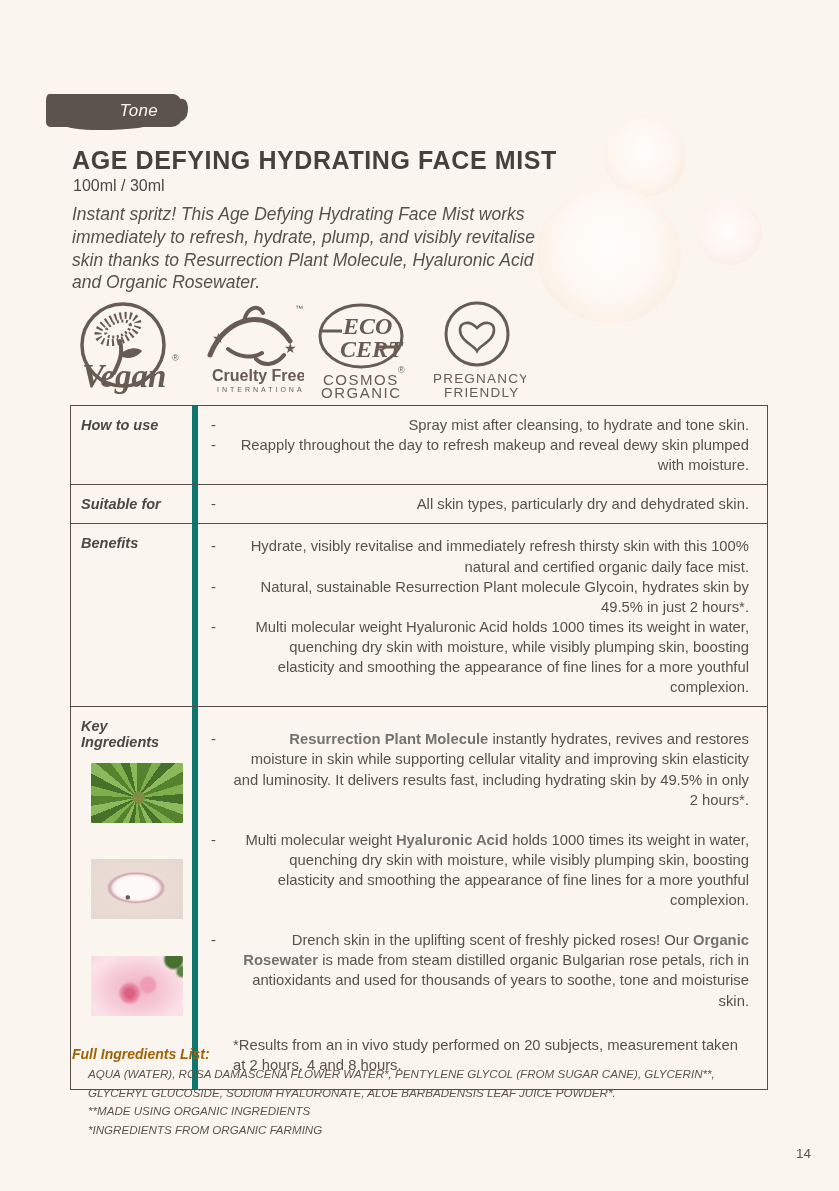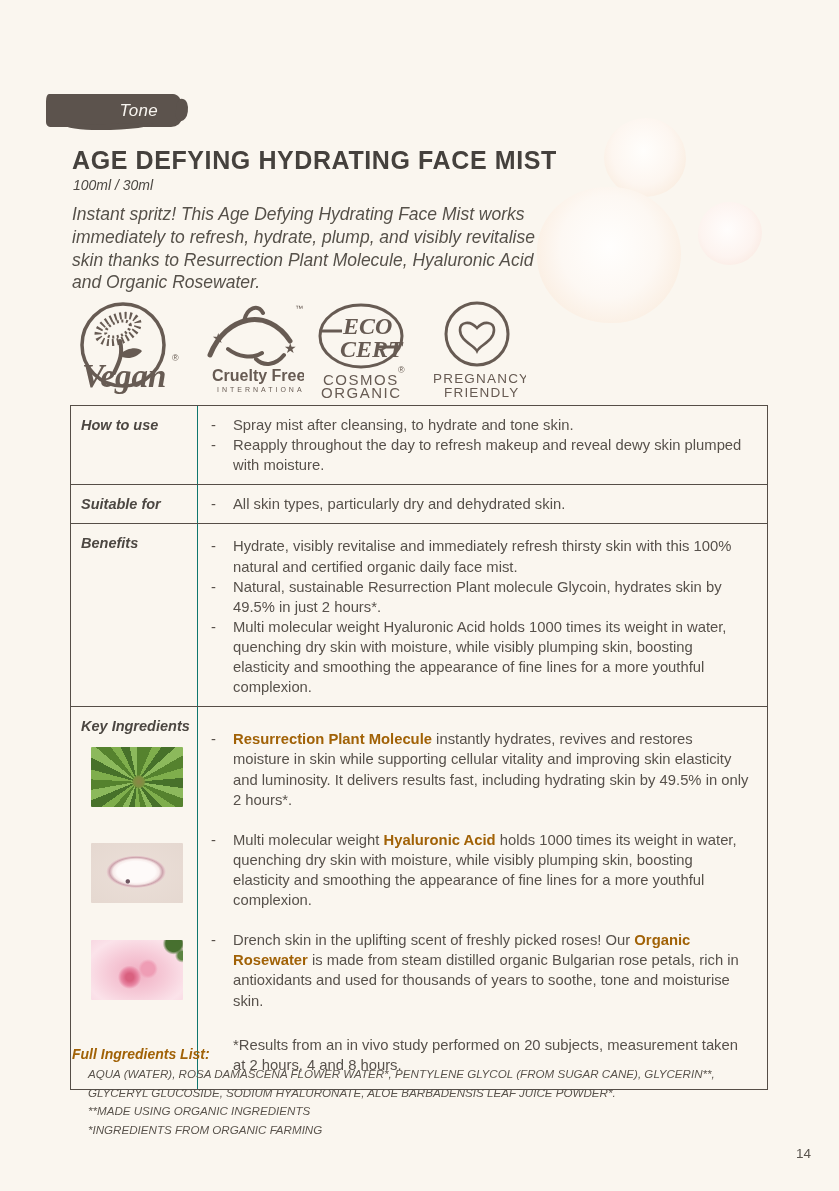--- a/index.html
+++ b/index.html
@@ -54,21 +54,21 @@
   .tone-label { font-style:italic; font-size:17px; color:#f7f4ef; letter-spacing:0.3px; position:relative; z-index:2; }
 
   
   .title {
     position:absolute; left:72px; top:146px;
     font-size:25px; font-weight:700; letter-spacing:0.6px; color:#45413d;
     white-space:nowrap;
   }
   .sizes {
     position:absolute; left:73px; top:177px;
-    font-style:italic; font-size:14px; color:#4d4944;
+    font-size:16px; color:#4d4944;
   }
   .description {
     position:absolute; left:72px; top:203px; width:472px;
     font-style:italic; font-size:17.5px; line-height:1.3; color:#56514a;
   }
 
   
   .badges { position:absolute; left:0; top:0; }
   .badge { position:absolute; }
   .badge svg text { fill:#675b53; }
@@ -77,41 +77,41 @@
   
   .info-table {
     position:absolute; left:70px; top:405px; width:698px;
     border:1px solid #554e47;
     background:transparent;
   }
   .trow { display:flex; border-top:1px solid #554e47; }
   .trow:first-child { border-top:none; }
   .tlabel {
     width:127px; flex-shrink:0;
-    border-right:1px solid #0f766e;
+    border-right:6px solid #0f766e;
     padding:11px 6px 8px 10px;
     font-style:italic; font-weight:700; font-size:14.5px; color:#4c4742;
   }
   .tcontent {
     flex:1; padding:9px 18px 9px 13px;
     font-size:14.8px; line-height:1.36; color:#57514b;
   }
   .row-howto    .tcontent { min-height:66px; }
   .row-suitable .tcontent { min-height:31px; }
   .row-benefits .tcontent { min-height:164px; padding-top:12px; }
   .bullet { display:flex; }
   .dash { width:22px; flex-shrink:0; }
-  .btext { flex:1; }
+  .btext { flex:1;text-align:right; }
   .row-benefits .bullet + .bullet { margin-top:0px; }
 
   
   .row-ki .tcontent { padding-top:22px; padding-bottom:14px; }
   .ki-item { margin-bottom:20px; }
   .ki-footnote { padding-left:22px; margin-top:24px; }
-  .bold { font-weight:700; color:#a16207; }
+  .bold { font-weight:700; color:#737373; }
   .ki-photo { width:92px; height:60px; margin-left:10px; border-radius:1px; }
   .ki-photo-1 { margin-top:13px;
     background:
       radial-gradient(circle at 52% 58%, #8c8448 0%, #7d9140 9%, rgba(0,0,0,0) 12%),
       repeating-conic-gradient(from 10deg at 50% 58%, #55822e 0deg 13deg, #7fae4c 13deg 25deg, #47712a 25deg 38deg, #8cb95c 38deg 50deg),
       radial-gradient(ellipse at 50% 55%, #6f9c3f 0%, #85b354 60%, #9cc46a 100%);
   }
   .ki-photo-2 { margin-top:36px;
     background:
       radial-gradient(circle at 40% 64%, #6d5560 0% 2.5%, rgba(0,0,0,0) 4%),

